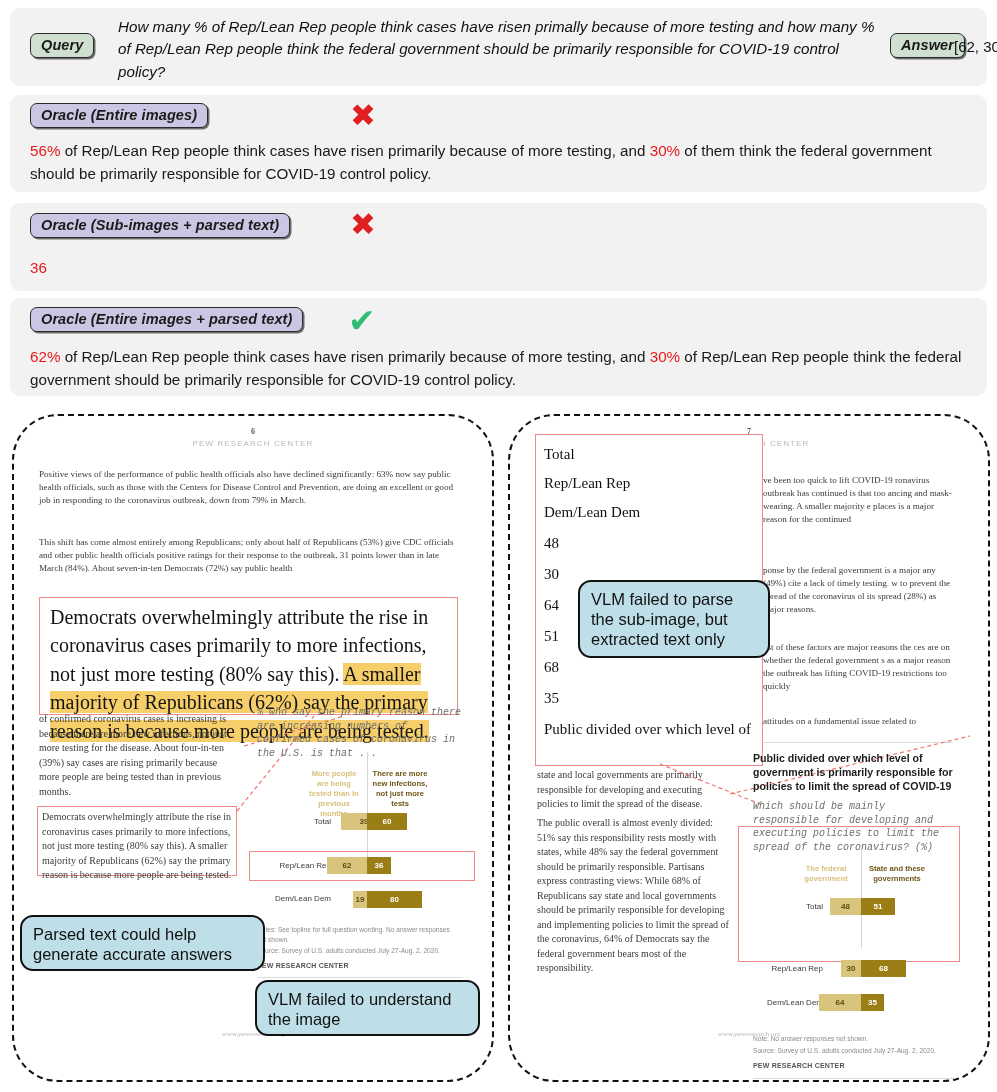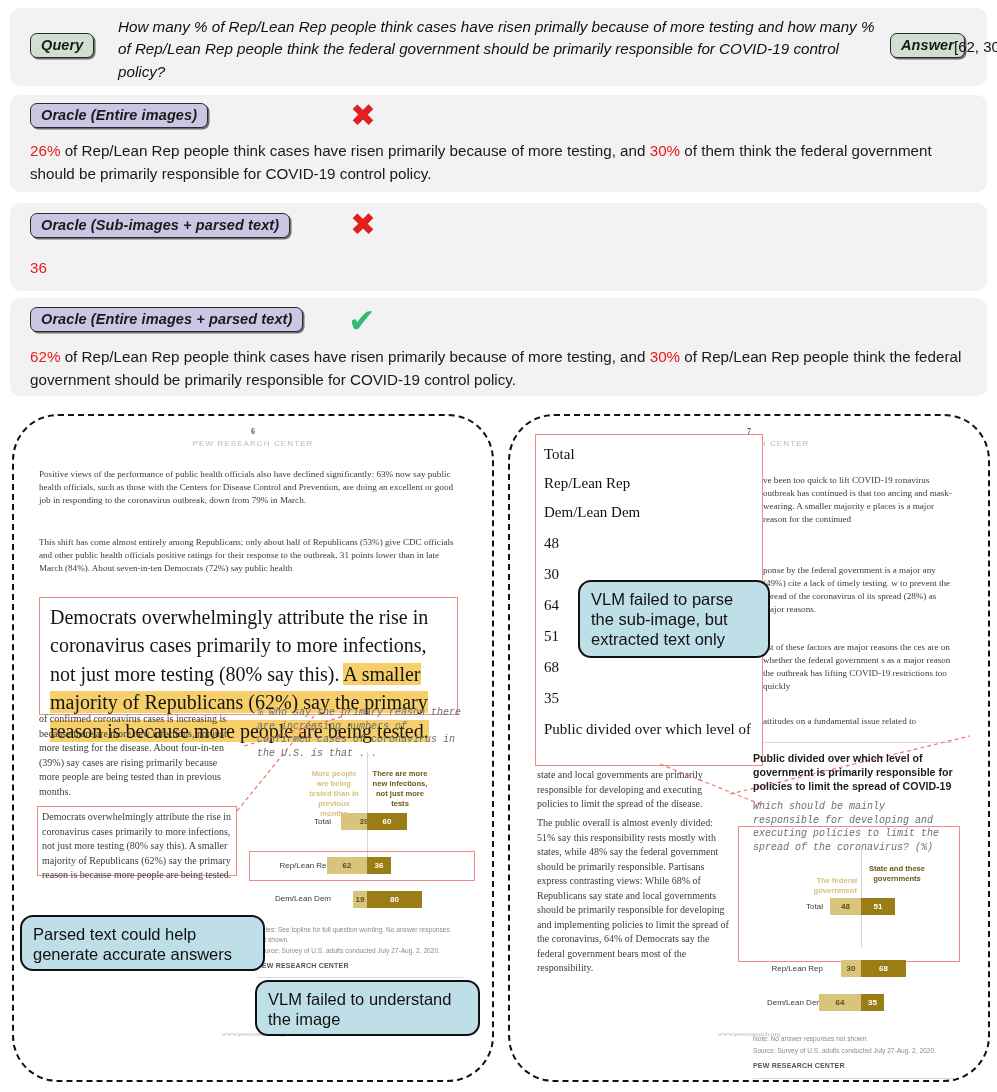--- a/index.html
+++ b/index.html
@@ -200,21 +200,21 @@
   <div class="badge badge-query" style="position:absolute;left:20px;top:25px;border-radius:7px;">Query</div>
   <div class="qtext" style="position:absolute;left:108px;top:8px;width:757px;">How many % of Rep/Lean Rep people think cases have risen primally because of more testing and how many % of Rep/Lean Rep people think the federal government should be primarily responsible for COVID-19 control policy?</div>
   <div class="badge badge-answer" style="position:absolute;left:880px;top:25px;">Answer</div>
   <div class="answer-val" style="position:absolute;left:944px;top:30px;">[62, 30]</div>
 </div>
 
 <div class="panel" style="left:10px;top:95px;width:977px;height:97px;">
   <div class="badge badge-oracle" style="position:absolute;left:20px;top:8px;">Oracle (Entire images)</div>
   <div class="mark-x" style="position:absolute;left:340px;top:5px;">✖</div>
   <div class="resp" style="position:absolute;left:20px;top:45px;width:950px;">
-    <span class="red">26%</span><span> of Rep/Lean Rep people think cases have risen primarily because of more testing, and </span><span class="red">30%</span><span> of them think the federal government should be primarily responsible for COVID-19 control policy.</span>
+    <span class="red">56%</span><span> of Rep/Lean Rep people think cases have risen primarily because of more testing, and </span><span class="red">30%</span><span> of them think the federal government should be primarily responsible for COVID-19 control policy.</span>
   </div>
 </div>
 
 <div class="panel" style="left:10px;top:203px;width:977px;height:88px;">
   <div class="badge badge-oracle" style="position:absolute;left:20px;top:10px;">Oracle (Sub-images + parsed text)</div>
   <div class="mark-x" style="position:absolute;left:340px;top:6px;">✖</div>
   <div class="resp" style="position:absolute;left:20px;top:54px;width:950px;">
     <span class="red">36</span>
   </div>
 </div>
@@ -324,21 +324,21 @@
     <line x1="220" y1="378" x2="460" y2="320" stroke="#f0756f" stroke-width="1.2" stroke-dasharray="4,3"></line>
   </svg>
 
   <div class="chart" style="left:243px;top:336px;width:220px;">
     <div class="chart-title" style="width:206px;">Public divided over which level of government is primarily responsible for policies to limit the spread of COVID-19</div>
     <div class="chart-sub" style="width:204px;margin-top:6px;">Which should be mainly responsible for developing and executing policies to limit the spread of the coronavirus? (%)</div>
 
     <div class="redbox" style="left:-15px;top:74px;width:222px;height:136px;"></div>
 
     <div style="position:relative;height:28px;margin-top:10px;">
-      <div class="col-h light" style="position:absolute;left:42px;top:12px;width:62px;text-align:right;">The federal government</div>
+      <div class="col-h light" style="position:absolute;left:42px;top:0;width:62px;">The federal government</div>
       <div class="col-h dark" style="position:absolute;left:110px;top:0;width:68px;">State and these governments</div>
     </div>
 
     <div class="divider-v" style="left:108px;top:96px;height:100px;"></div>
 
     <div style="position:relative;height:30px;margin-top:6px;">
       <div class="rowlab" style="position:absolute;left:8px;top:4px;width:62px;">Total</div>
       <div class="bar barL" style="position:absolute;left:77px;top:0;width:31px;">48</div>
       <div class="bar barR" style="position:absolute;left:108px;top:0;width:34px;">51</div>
     </div>

